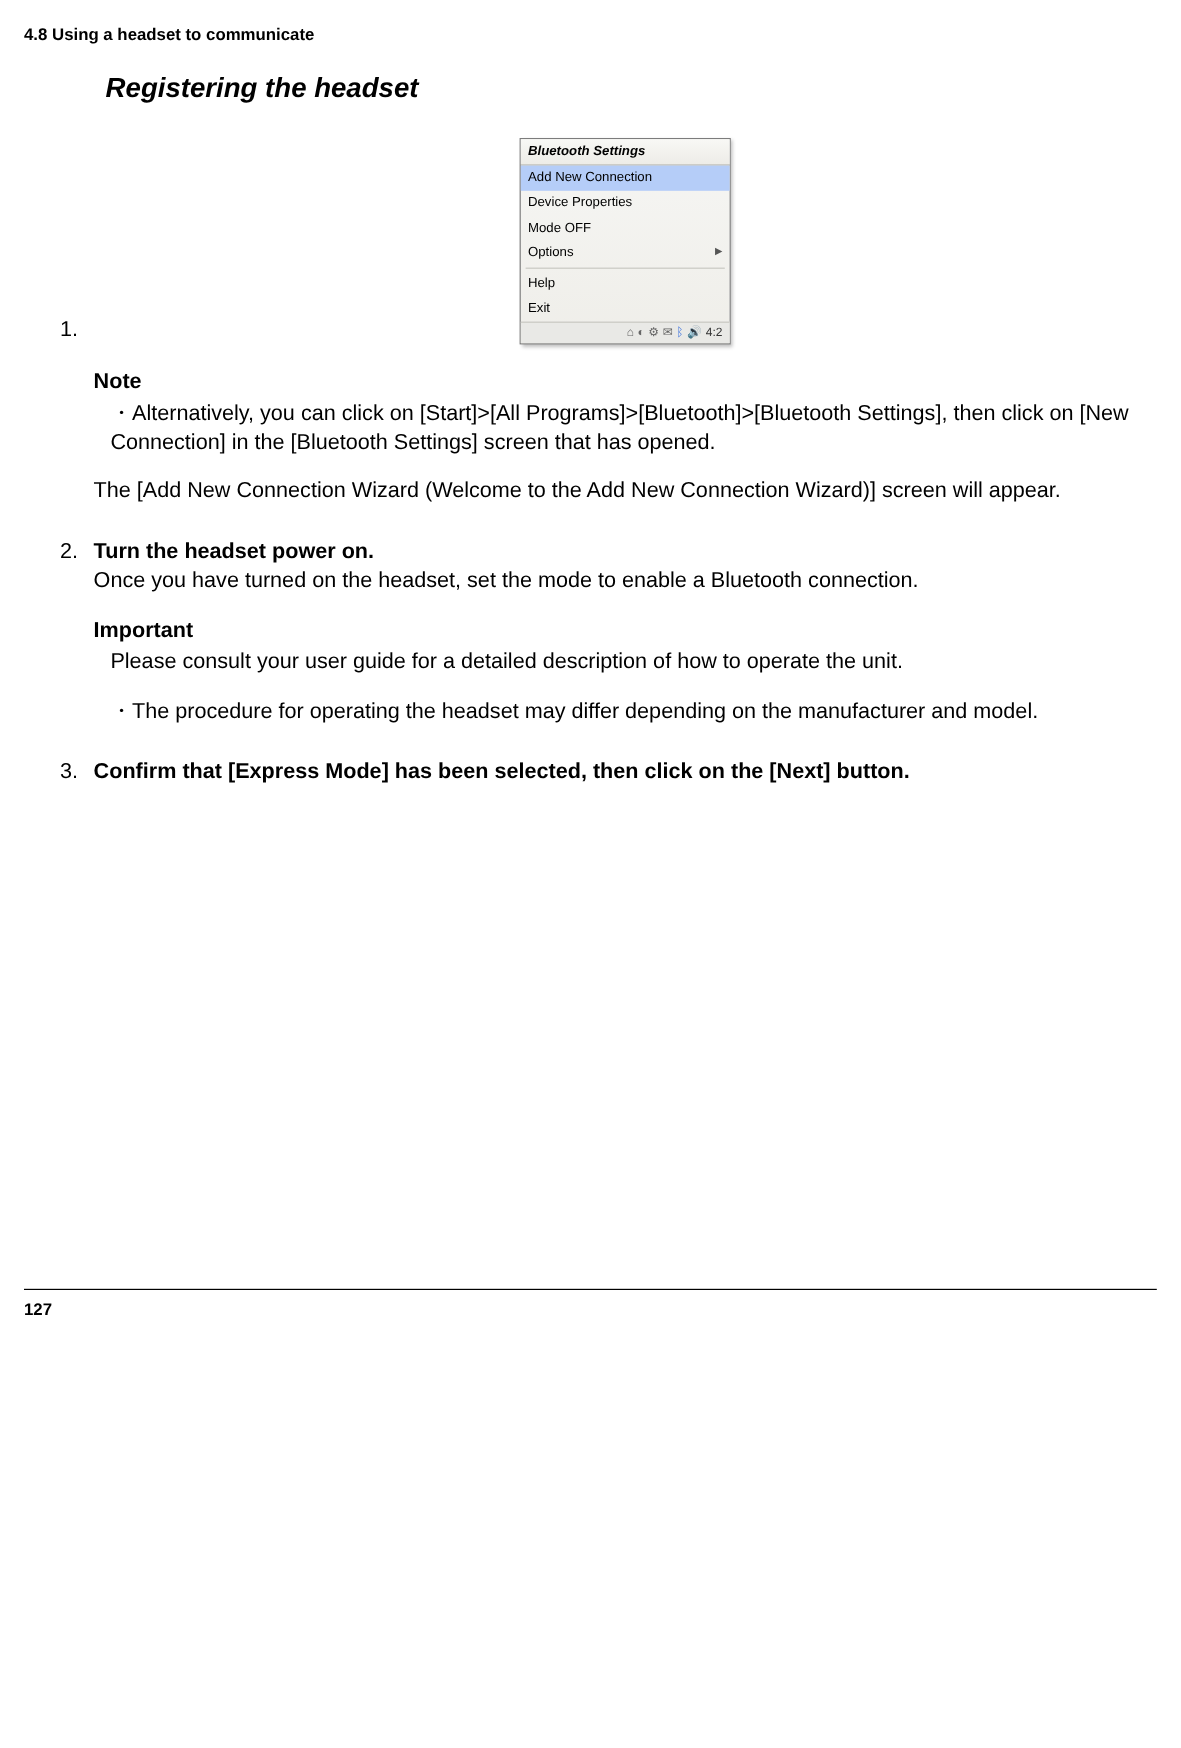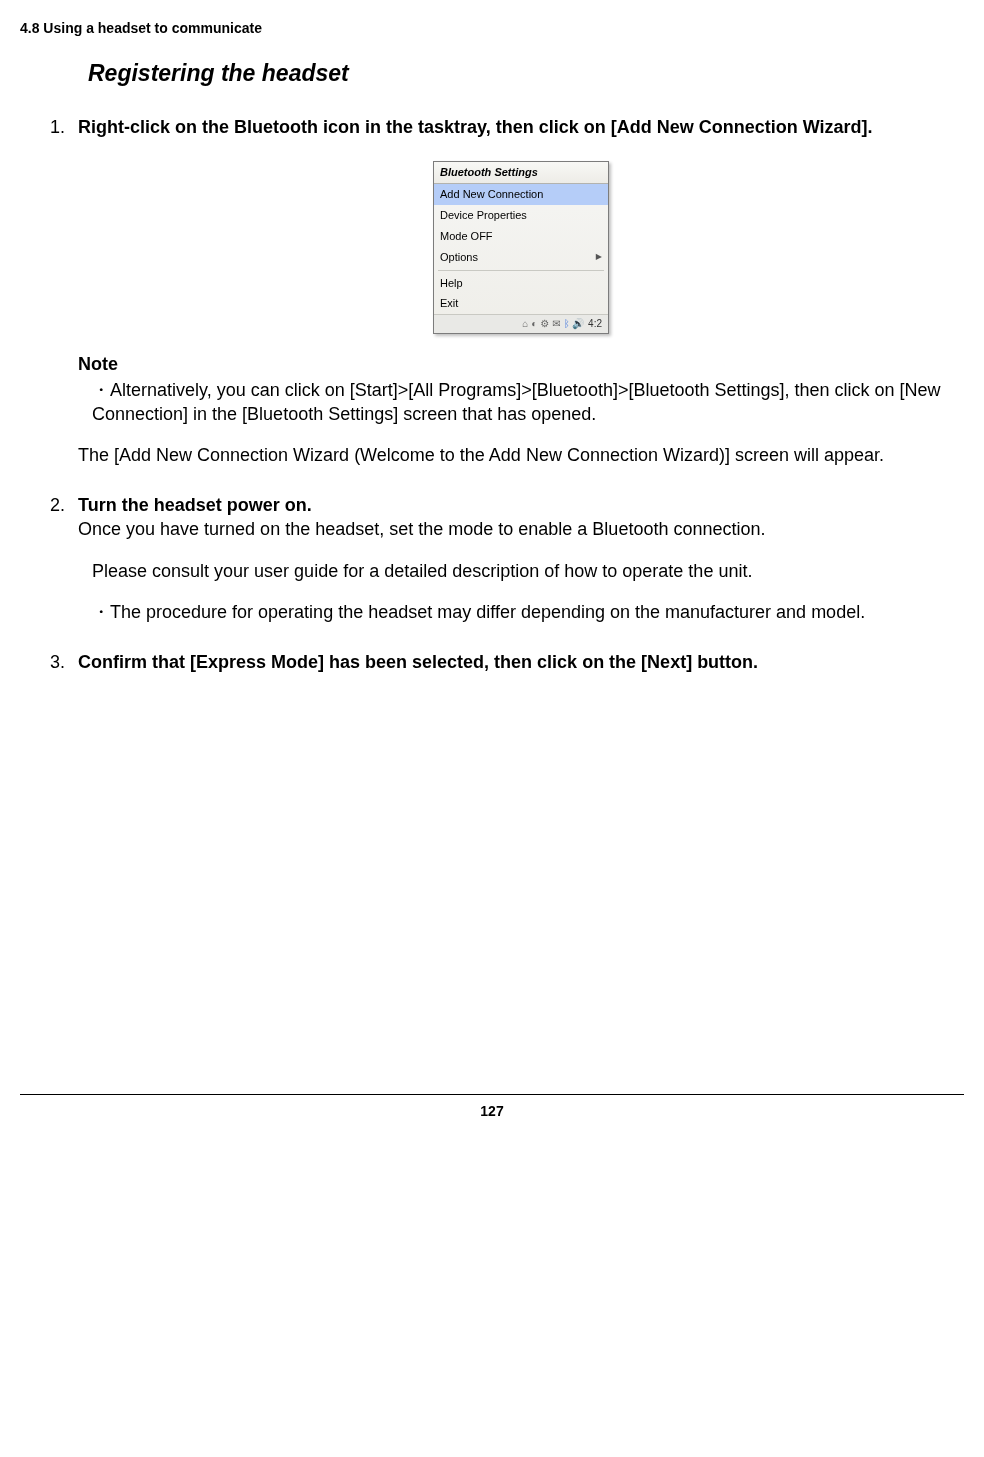--- a/index.html
+++ b/index.html
@@ -101,37 +101,35 @@
       margin-bottom: 16px;
     }
     .plain {
       display:block;
       margin-bottom:18px;
     }
     .footer-line {
       border-top:1px solid #000;
       margin-top:420px;
       padding-top:8px;
-      text-align:center;
       font-family: Arial, sans-serif;
       font-weight:bold;
       font-size:14px;
     }
   </style>
 </head>
 <body>
 
 <div class="section-title">4.8  Using a headset to communicate</div>
 
 <div class="subsection-title">Registering the headset</div>
 
 <ol class="main-list">
 
   <li>
-    <span class="step-bold">Right-click on the Bluetooth icon in the tasktray, then click on [Add New Connection Wizard].</span>
 
     <div class="figure">
       <div class="menu-box">
         <div class="menu-title">Bluetooth Settings</div>
         <div class="menu-row hi">Add New Connection</div>
         <div class="menu-row">Device Properties</div>
         <div class="menu-row">Mode OFF</div>
         <div class="menu-row">
           <span>Options</span>
           <span style="font-size:8px;color:#555">▶</span>
@@ -154,20 +152,21 @@
     <span class="note-label">Note</span>
     <span class="sub-indent step-normal">・Alternatively, you can click on [Start]&gt;[All Programs]&gt;[Bluetooth]&gt;[Bluetooth Settings], then click on [New Connection] in the [Bluetooth Settings] screen that has opened.</span>
 
     <span class="plain step-normal">The [Add New Connection Wizard (Welcome to the Add New Connection Wizard)] screen will appear.</span>
   </li>
 
   <li>
     <span class="step-bold">Turn the headset power on.</span>
     <span class="step-normal plain" style="margin-bottom:18px">Once you have turned on the headset, set the mode to enable a Bluetooth connection.</span>
 
+    <span class="note-label">Important</span>
     <span class="sub-indent step-normal">Please consult your user guide for a detailed description of how to operate the unit.</span>
     <span class="sub-indent step-normal" style="margin-bottom:0">・The procedure for operating the headset may differ depending on the manufacturer and model.</span>
   </li>
 
   <li>
     <span class="step-bold">Confirm that [Express Mode] has been selected, then click on the [Next] button.</span>
   </li>
 
 </ol>
 

